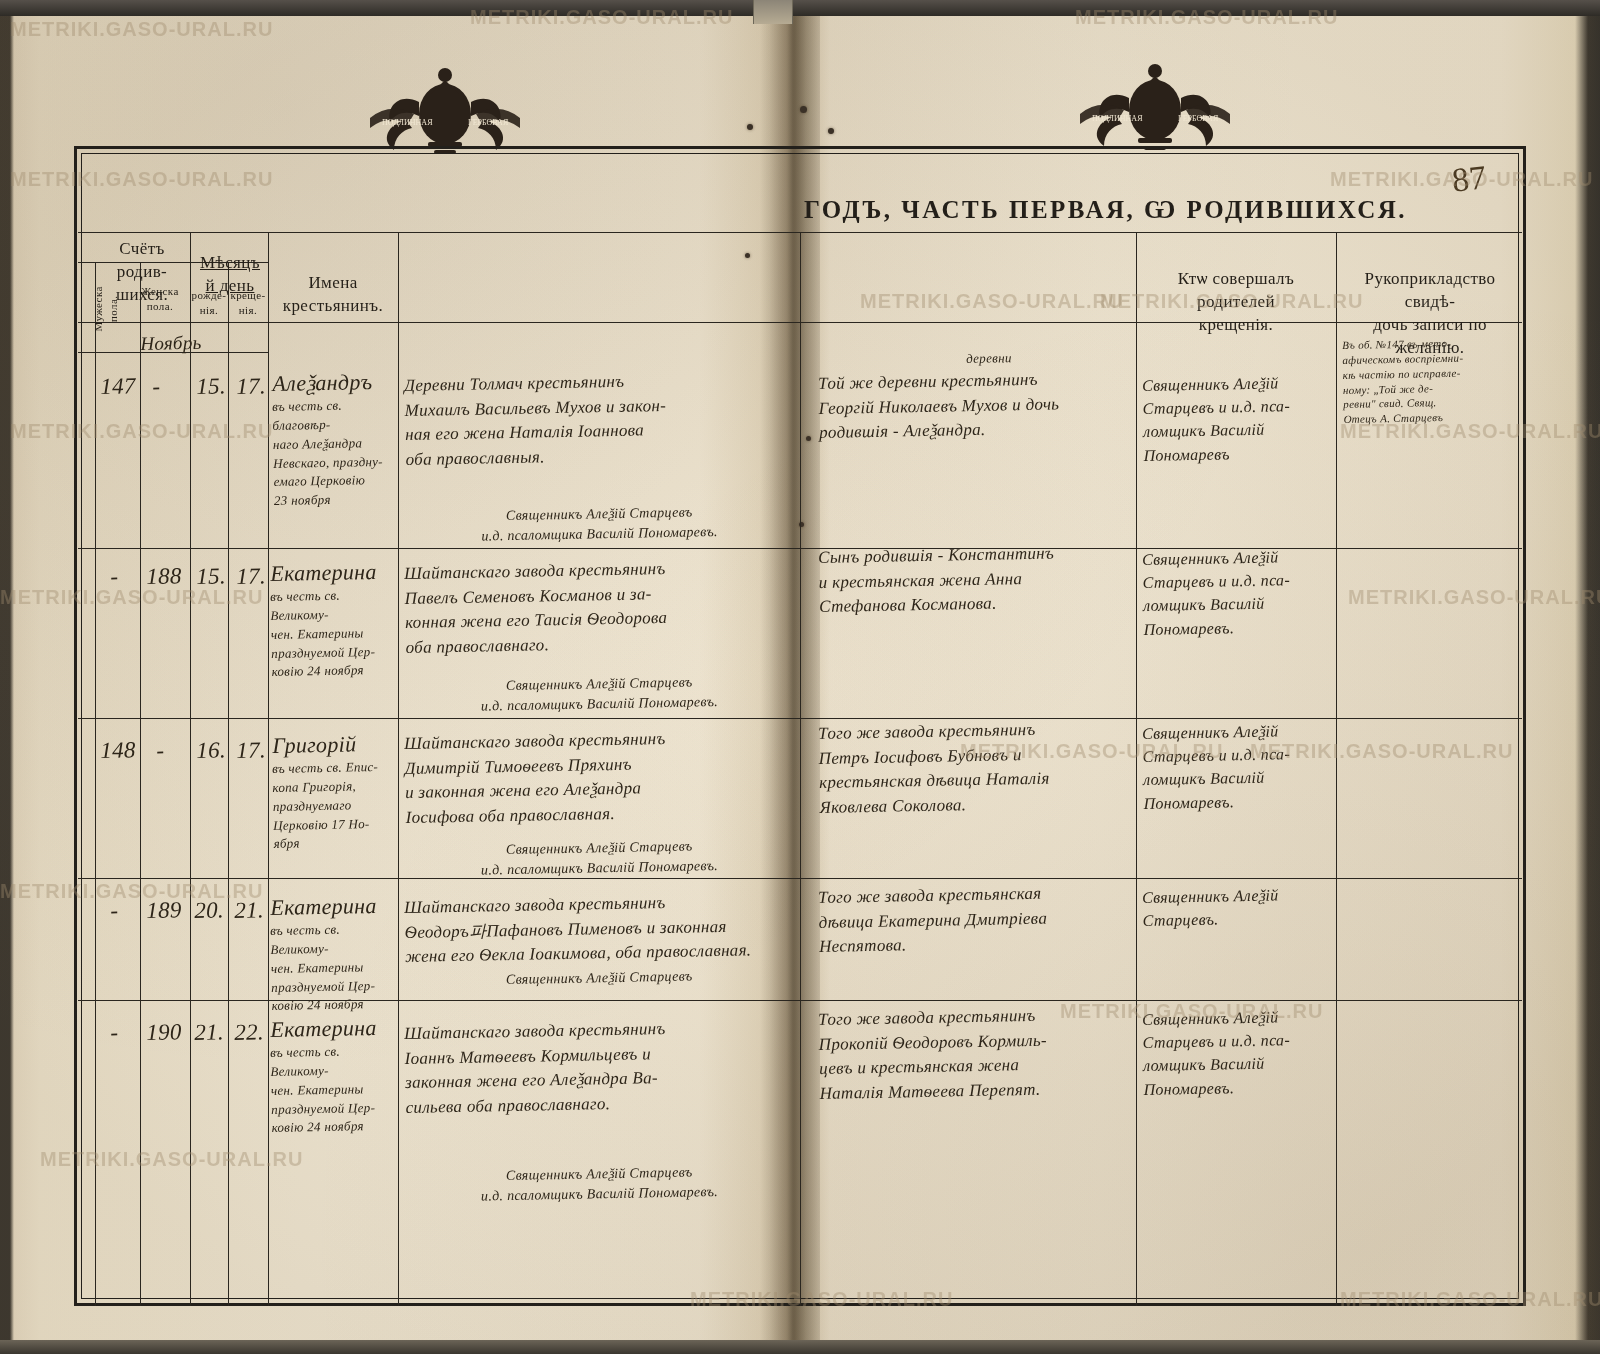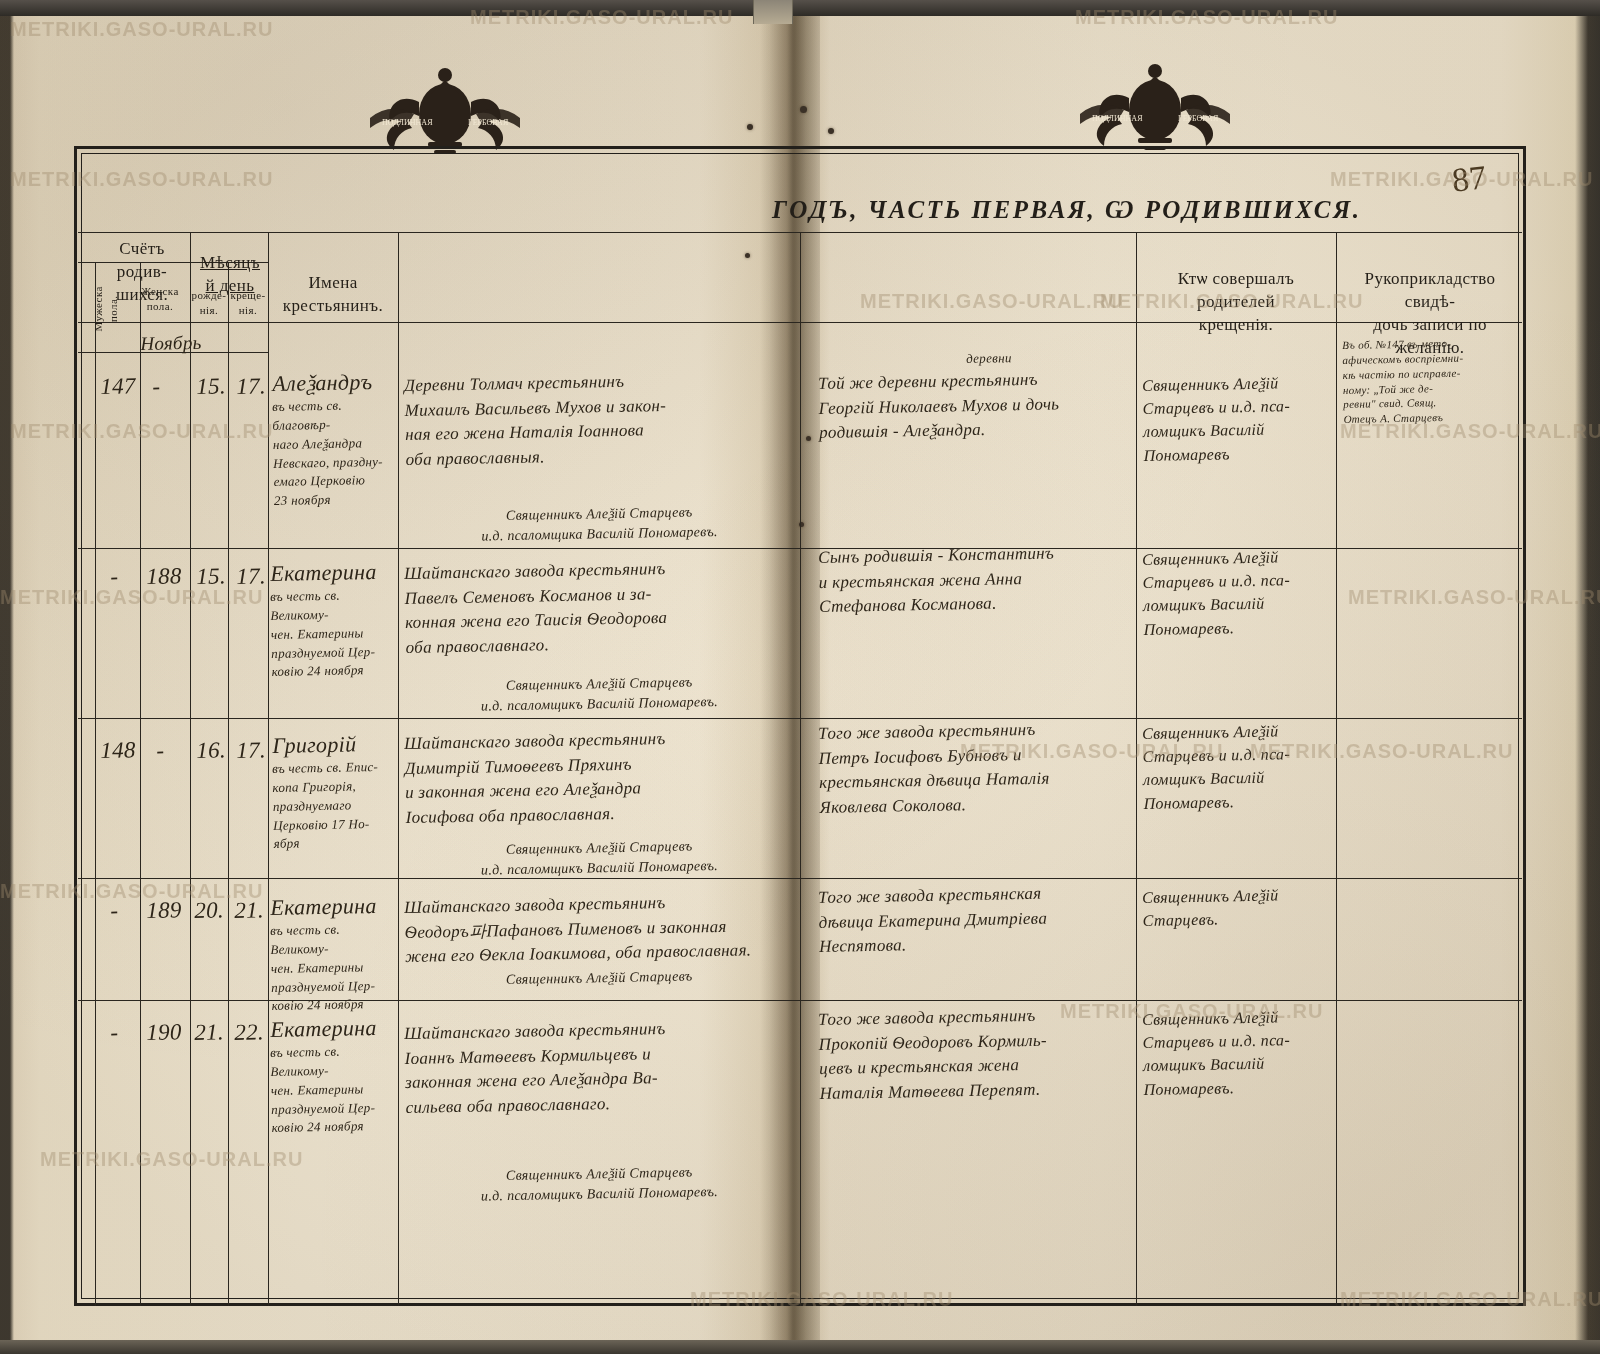--- a/index.html
+++ b/index.html
@@ -124,21 +124,21 @@
   .title-text {
     position: absolute;
     font-family: "Liberation Serif", serif;
     font-weight: bold;
     font-size: 25px;
     letter-spacing: 2.5px;
     color: #231f19;
     white-space: nowrap;
   }
   #title-left  { left: 280px; top: 196px; }
-  #title-right { left: 772px; top: 196px; font-style: italic; }
+  #title-right { left: 804px; top: 196px; }
 
   .hdr {
     position: absolute;
     font-family: "Liberation Serif", serif;
     font-size: 17px;
     line-height: 1.35;
     color: #241f18;
     text-align: center;
     letter-spacing: 0.4px;
   }

